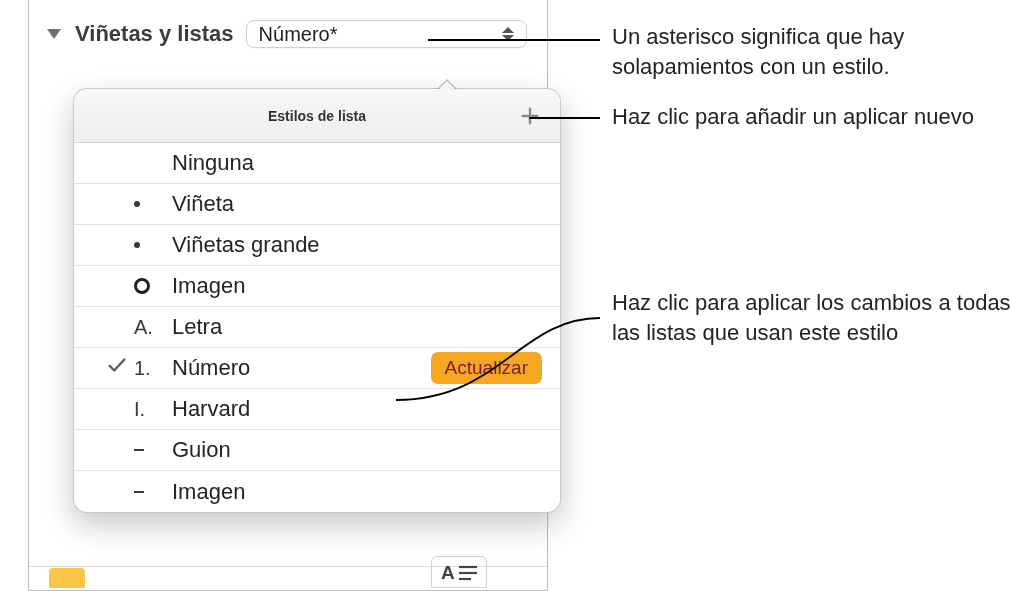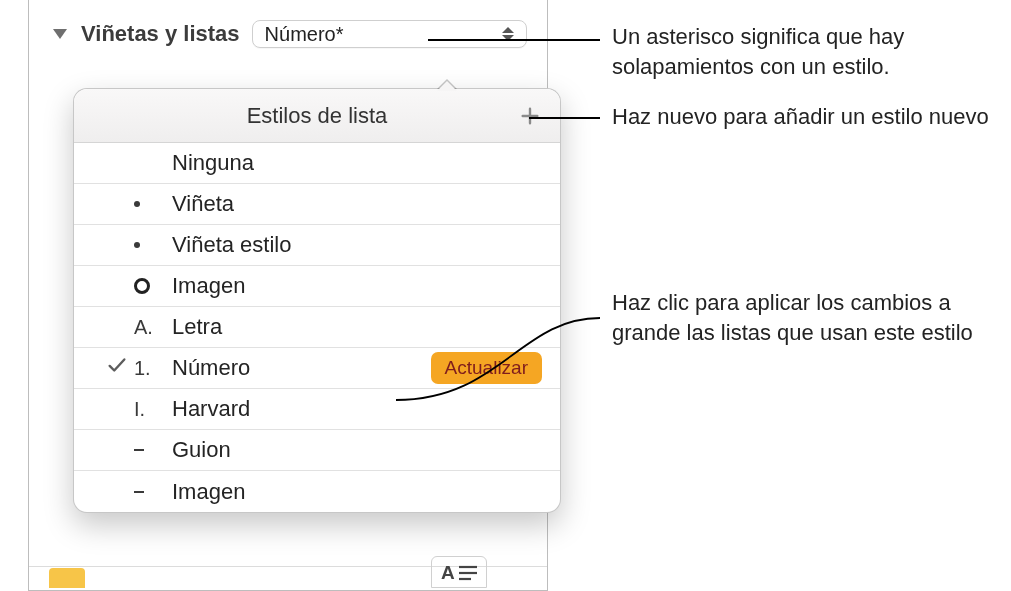--- a/index.html
+++ b/index.html
@@ -13,21 +13,20 @@
     }
     .panel {
       position: absolute;
       left: 28px;
       top: 0;
       width: 520px;
       height: 591px;
       border: 1px solid #bdbdbd;
       border-top: none;
       background: #fff;
-      padding-left: 6px;
     }
     .header-row {
       display: flex;
       align-items: center;
       padding: 20px 20px 20px 18px;
       gap: 12px;
     }
     .disclosure {
       width: 0; height: 0;
       border-left: 7px solid transparent;
@@ -105,22 +104,22 @@
       position: relative;
       display: flex;
       align-items: center;
       justify-content: center;
       height: 54px;
       background: linear-gradient(#f9f8f8, #efeeee);
       border-bottom: 1px solid #d5d5d5;
       border-radius: 14px 14px 0 0;
     }
     .popover-title {
-      font-size: 22px;
-      font-weight: 400;
+      font-size: 14px;
+      font-weight: 700;
       color: #333;
     }
     .add-btn {
       position: absolute;
       right: 18px;
       top: 50%;
       transform: translateY(-50%);
       width: 24px; height: 24px;
       display: flex;
       align-items: center;
@@ -266,21 +265,21 @@
           <span class="marker-col">
             <span class="small-bullet"></span>
           </span>
           <span class="label-col">Viñeta</span>
         </li>
         <li class="style-item">
           <span class="check-col"></span>
           <span class="marker-col">
             <span class="small-bullet"></span>
           </span>
-          <span class="label-col">Viñeta estilo</span>
+          <span class="label-col">Viñetas grande</span>
         </li>
         <li class="style-item">
           <span class="check-col"></span>
           <span class="marker-col">
             <span class="ring"></span>
           </span>
           <span class="label-col">Imagen</span>
         </li>
         <li class="style-item">
           <span class="check-col"></span>
@@ -331,15 +330,15 @@
   </div>
 </div>
 
 <div class="callouts">
   <svg class="callout-svg" style="left:0;top:0" width="1011" height="591">
     <path d="M 428 40 L 600 40"></path>
     <path d="M 529 118 L 600 118"></path>
     <path d="M 396 400 C 500 400 520 318 600 318"></path>
   </svg>
   <div class="callout-text" style="left:612px; top:22px;">Un asterisco significa que hay solapamientos con un estilo.</div>
-  <div class="callout-text" style="left:612px; top:102px;">Haz nuevo para añadir un estilo nuevo</div>
-  <div class="callout-text" style="left:612px; top:288px;">Haz clic para aplicar los cambios a grande las listas que usan este estilo</div>
+  <div class="callout-text" style="left:612px; top:102px;">Haz clic para añadir un aplicar nuevo</div>
+  <div class="callout-text" style="left:612px; top:288px;">Haz clic para aplicar los cambios a todas las listas que usan este estilo</div>
 </div>
 
 </body></html>

